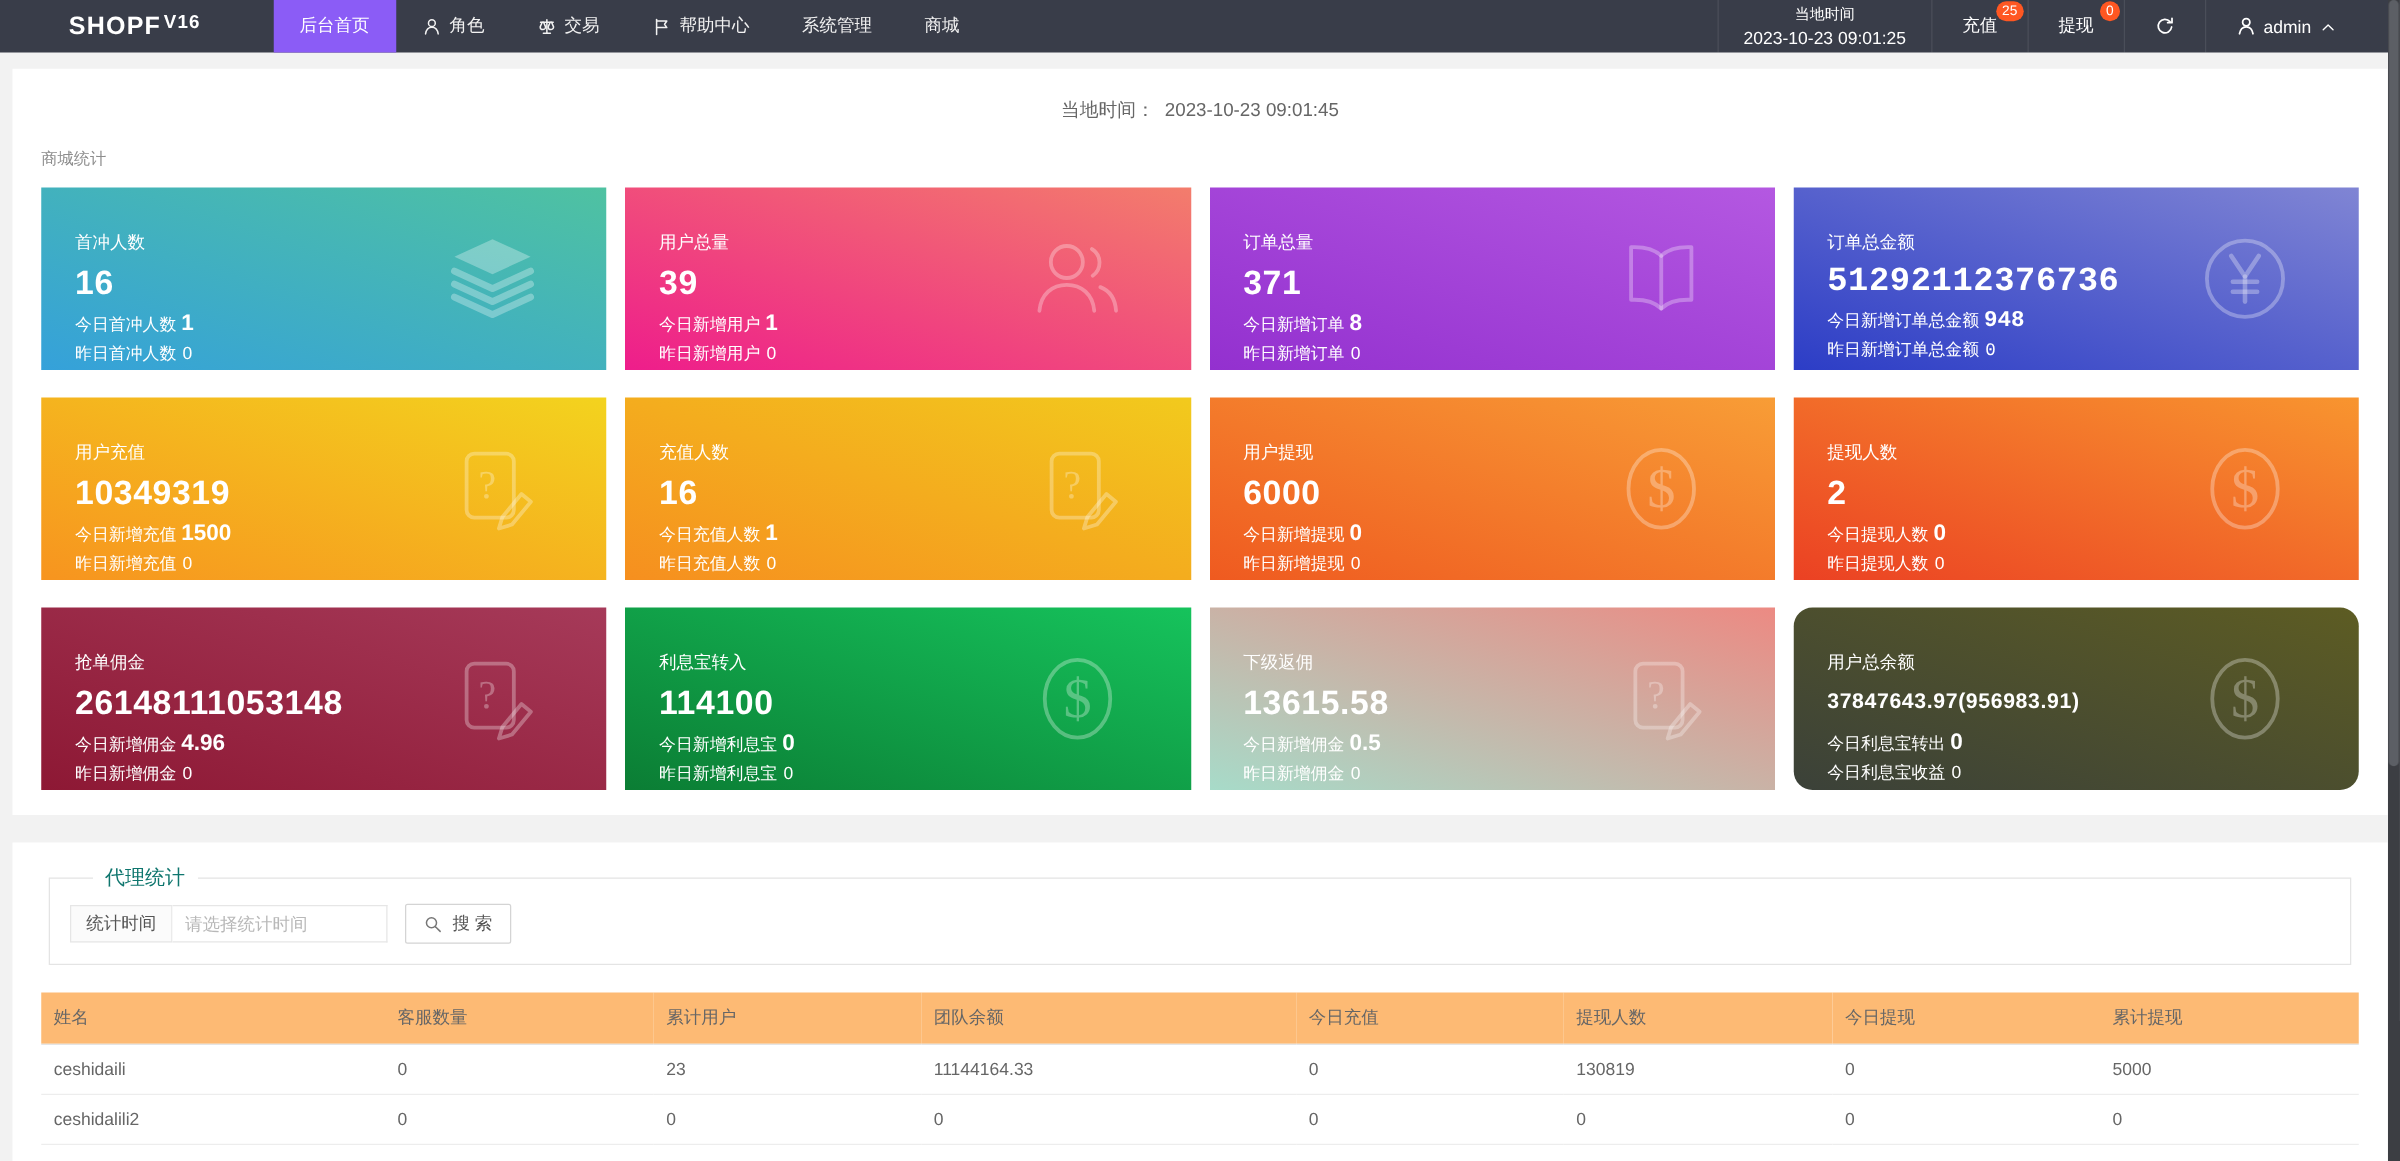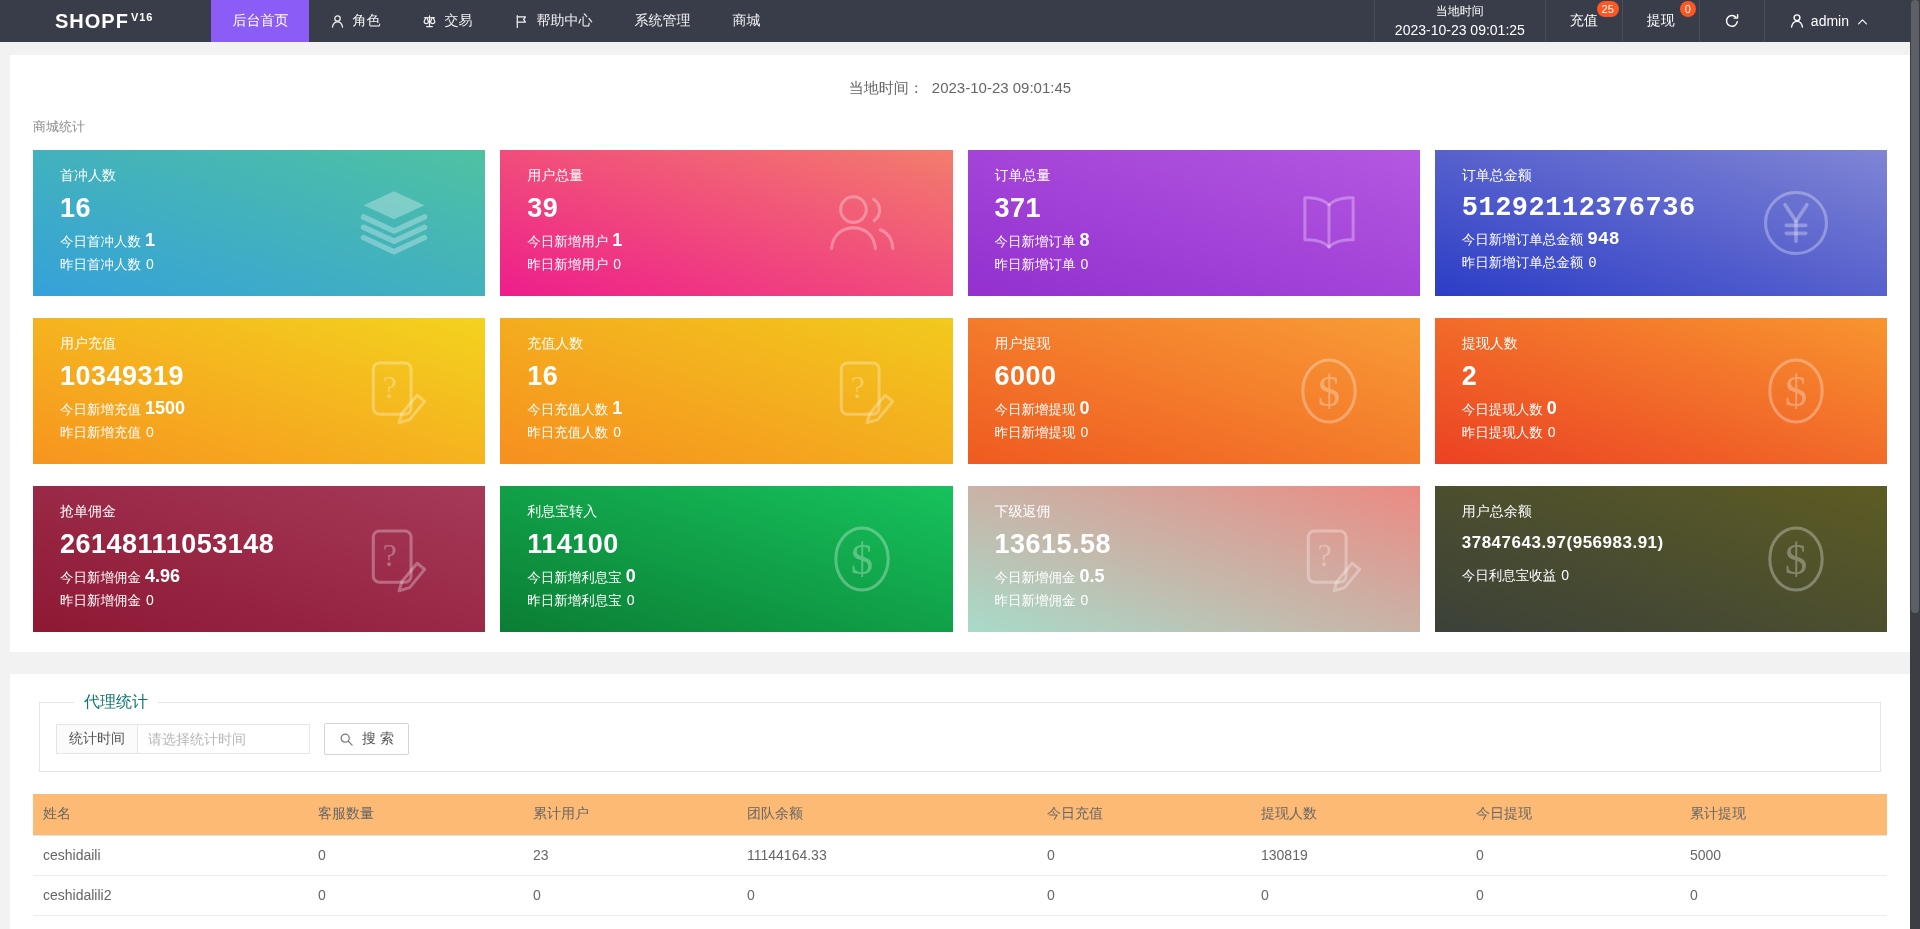--- a/index.html
+++ b/index.html
@@ -12,21 +12,21 @@
   }
   
   .navbar {
     height:42px; background:#393D49; display:flex; align-items:stretch;
     color:#fff; position:relative; z-index:5;
   }
   .logo {
     display:flex; align-items:center; padding-left:55px; margin-right:58px;
     font-size:20px; font-weight:bold; letter-spacing:1px; color:#fff;
   }
-  .logo sup { font-size:11px; font-weight:bold; margin-left:2px; transform:translateY(-4px); }
+  .logo sup { font-size:15px; font-weight:bold; margin-left:2px; transform:translateY(-4px); }
   .menu { display:flex; align-items:stretch; }
   .menu-item {
     display:flex; align-items:center; gap:7px; padding:0 21px;
     font-size:14px; color:#f2f2f2; cursor:pointer; white-space:nowrap;
   }
   .menu-item.active { background:#8b5cf6; color:#fff; }
   .menu-item .mi { display:flex; }
   .menu-item svg { width:15px; height:15px; stroke:currentColor; fill:none; stroke-width:1.3; stroke-linecap:round; stroke-linejoin:round; }
   .nav-right { margin-left:auto; display:flex; align-items:stretch; padding-right:28px; }
   .nav-sep { border-left:1px solid rgba(255,255,255,.09); }
@@ -47,21 +47,21 @@
   }
   .chev { width:11px !important; height:9px !important; margin-left:2px; }
   
   .panel { background:#fff; margin:13px 10px 0 10px; }
   .panel-stats { padding:14px 23px 20px 23px; }
   .time-line { text-align:center; font-size:15px; color:#666; padding:10px 0 18px; }
   .time-line .lbl { margin-right:8px; }
   .section-label { font-size:13px; color:#8d8d8d; margin:2px 0 14px 0; }
   
   .cards { display:grid; grid-template-columns:repeat(4,1fr); gap:22px 15px; }
-  .card { position:relative; height:146px; color:#fff; padding:17px 0 0 27px; overflow:hidden; }
+  .card { position:relative; height:146px; color:#fff; padding:35px 0 0 27px; overflow:hidden; }
   .card-title { font-size:14px; }
   .card-value { font-size:27px; font-weight:bold; margin:8px 0 5px; letter-spacing:.5px; }
   .card-value.small { font-size:17px; margin:12px 0 11px; }
   .card-line { font-size:13.5px; line-height:23px; }
   .card-line .big { font-size:18px; font-weight:bold; margin-left:4px; }
   .card-line .sm { font-size:14px; margin-left:5px; }
   .card-icon {
     position:absolute; right:52px; top:50%; transform:translateY(-50%);
     width:78px; height:78px; color:rgba(255,255,255,.30);
   }
@@ -308,23 +308,24 @@
         <div class="card-title">下级返佣</div>
         <div class="card-value">13615.58</div>
         <div class="card-line">今日新增佣金<span class="big">0.5</span></div>
         <div class="card-line">昨日新增佣金<span class="sm">0</span></div>
         <span class="card-icon"><svg viewBox="0 0 64 64">
             <rect x="15" y="9" width="31" height="42" rx="5"></rect>
             <text x="28.5" y="38" font-size="26" text-anchor="middle" fill="currentColor" stroke="none" font-family="'Liberation Serif','DejaVu Serif',serif">?</text>
             <path d="M38.5 50.5L51 35.5l6.2 5L44.8 55.5l-8.6 2.6z"></path>
           </svg></span>
       </div>
-      <div class="card" style="background: linear-gradient(to right top, rgb(59, 65, 57), rgb(93, 92, 35));">
+      <div class="card" style="background: linear-gradient(to right top, rgb(59, 65, 57), rgb(93, 92, 35)); border-radius: 15px;">
         <div class="card-title">用户总余额</div>
         <div class="card-value small">37847643.97(956983.91)</div>
+        <div class="card-line">今日利息宝转出<span class="big">0</span></div>
         <div class="card-line">今日利息宝收益<span class="sm">0</span></div>
         <span class="card-icon"><svg viewBox="0 0 64 64">
             <ellipse cx="32" cy="32" rx="21.5" ry="25.5"></ellipse>
             <text x="32" y="44" font-size="37" text-anchor="middle" fill="currentColor" stroke="none" font-family="'Liberation Serif','DejaVu Serif',serif">$</text>
           </svg></span>
       </div>
     </div>
 </section>
 
 <section class="panel panel-agent">

